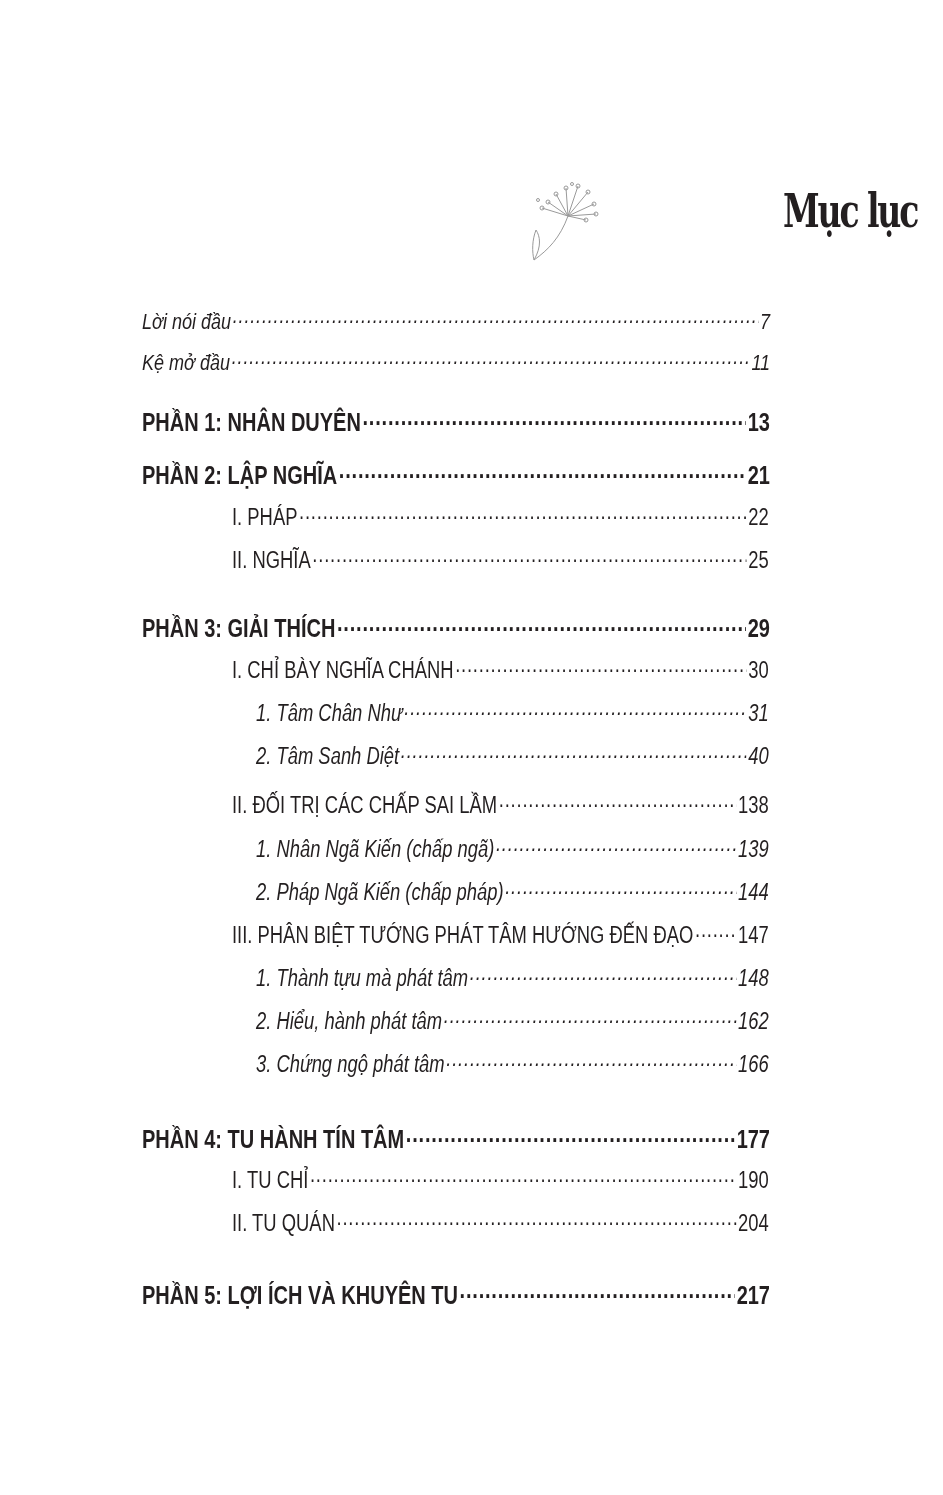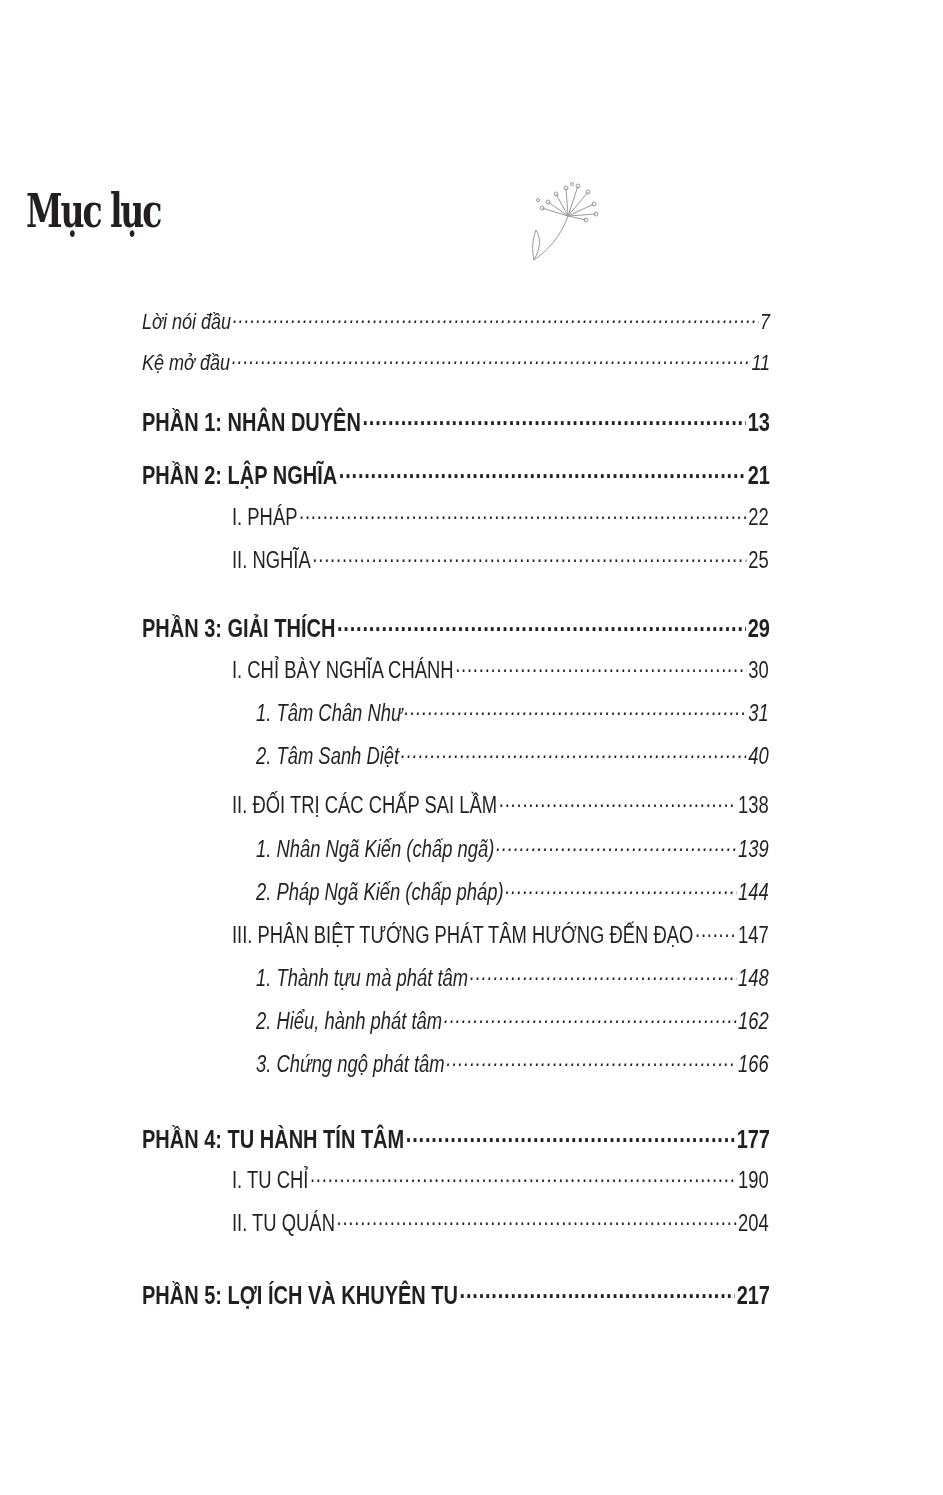--- a/index.html
+++ b/index.html
@@ -1,17 +1,17 @@
 <!DOCTYPE html>
 <html><head>
 <meta charset="utf-8">
 <style>
   html, body { margin:0; padding:0; background:#ffffff; }
   body { width:943px; height:1495px; position:relative; overflow:hidden; font-family:"Liberation Sans", sans-serif; color:#231f20; }
-  .title-wrap { position:absolute; top:188px; left:0; width:943px; text-align:left; }
+  .title-wrap { position:absolute; top:188px; left:0; width:943px; text-align:right; }
   .title { display:inline-block; font-family:"DejaVu Serif", serif; font-size:46px; letter-spacing:-3px; transform:scaleX(0.72); transform-origin:center; font-weight:bold; color:#231f20; line-height:1; }
   .flower { position:absolute; left:528px; top:180px; width:72px; height:82px; }
   .row { position:absolute; display:flex; align-items:baseline; height:30px; white-space:nowrap; }
   .row .label { flex:0 0 auto; }
   .row .dots { flex:1 1 auto; overflow:hidden; margin:0 2px; position:relative; height:1em; }
   .row .dots::after { content:"........................................................................................................................................................................................................................................................"; position:absolute; left:0; bottom:0; letter-spacing:1px; }
   .row .page { flex:0 0 auto; }
   .lvl0 { font-size:22px; font-style:italic; transform:scaleX(0.82); transform-origin:left; width:766px; left:142px; }
   .lvl1 { font-size:25px; font-weight:bold; transform:scaleX(0.8); transform-origin:left; width:785px; left:142px; }
   .lvl2 { font-size:23px; transform:scaleX(0.8); transform-origin:left; width:671px; left:232px; }

